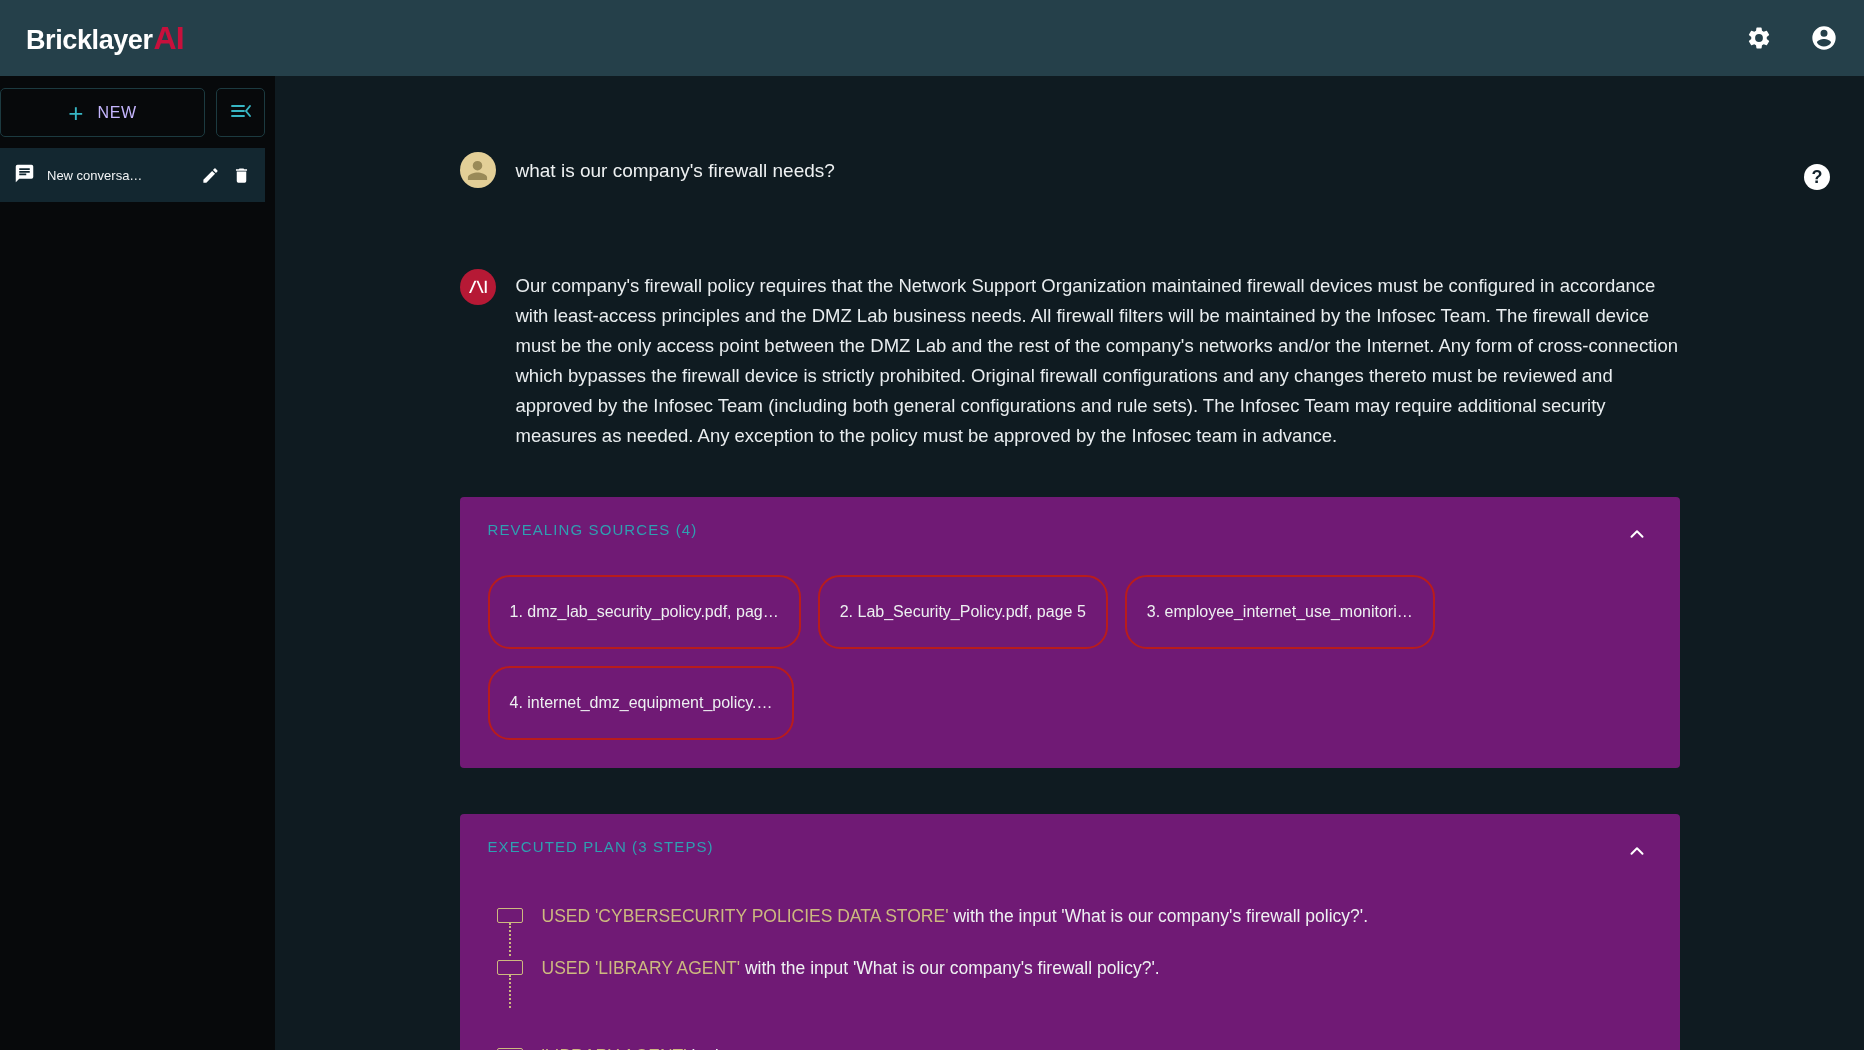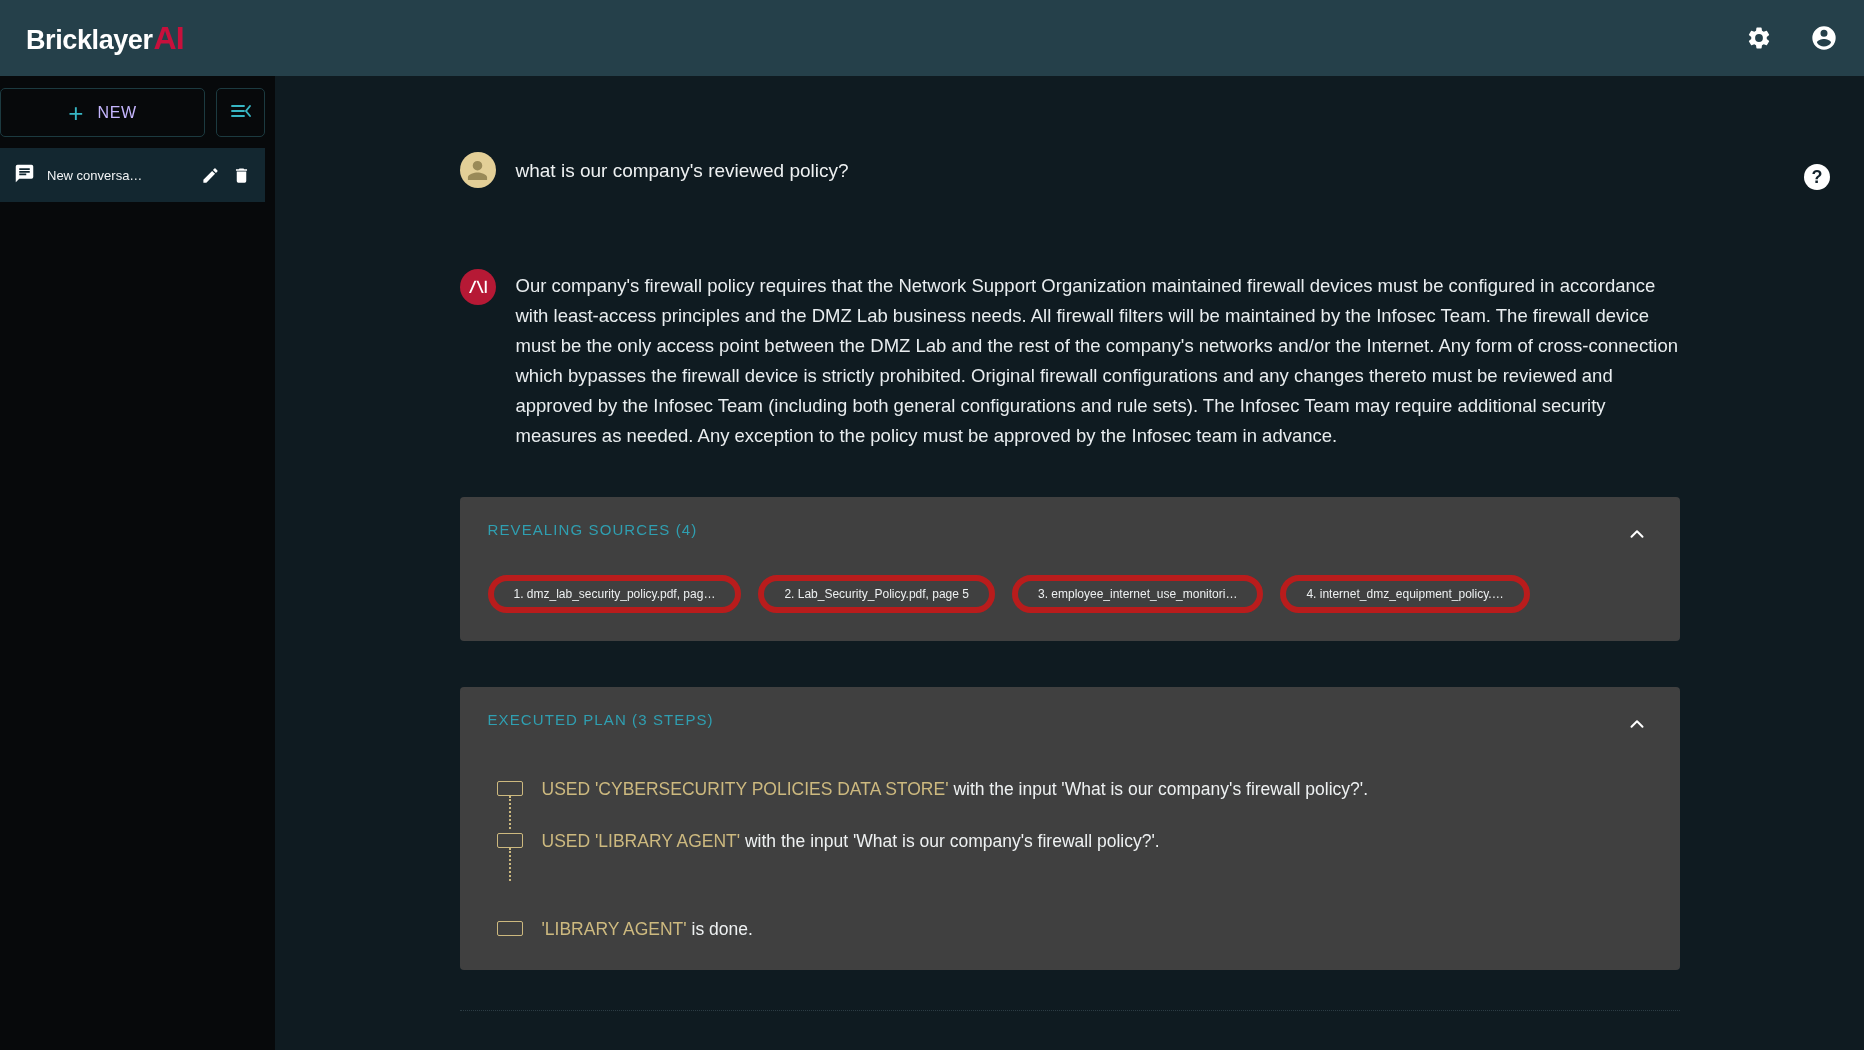--- a/index.html
+++ b/index.html
@@ -102,39 +102,39 @@
   .msg-user-text {
     color: #eef1f2; font-size: 19px; line-height: 1.45; padding-top: 5px;
   }
   .msg-bot-text {
     color: #e9edef; font-size: 18.5px; line-height: 1.62;
     padding-top: 2px; max-width: 1165px;
   }
 
   
   .panel {
-    background: #404040;
+    background: #701a75;
     border-radius: 4px;
     margin-top: 46px;
     padding: 24px 28px 28px 28px;
     position: relative;
   }
   .panel-head {
     display: flex; align-items: flex-start; justify-content: space-between;
   }
   .panel-title {
     color: #2f9fb1; font-size: 15px; letter-spacing: 1.1px; font-weight: 500;
   }
   .chev { cursor: pointer; padding: 2px 4px; }
 
   .chips { display: flex; flex-wrap: wrap; gap: 17px; margin-top: 24px; }
   .chip {
-    border: 6px solid #b91c1c; border-radius: 22px;
-    padding: 6px 20px;
-    color: #edf0f1; font-size: 12px; white-space: nowrap;
+    border: 2px solid #b91c1c; border-radius: 22px;
+    padding: 26px 20px;
+    color: #edf0f1; font-size: 16px; white-space: nowrap;
     cursor: pointer; background: transparent;
   }
 
   
   .plan { margin-top: 36px; position: relative; padding-left: 8px; }
   .plan-step {
     display: flex; align-items: flex-start; gap: 18px;
     position: relative; min-height: 52px;
   }
   .node-col {
@@ -240,21 +240,21 @@
 
     <div class="chat">
       <div class="center">
 
         <div class="msg-row user">
           <div class="avatar user">
             <svg width="23" height="23" viewBox="0 0 24 24" fill="#9a8a58">
                 <path d="M12 12a5 5 0 1 0 0-10 5 5 0 0 0 0 10zm0 2c-3.3 0-10 1.7-10 5v3h20v-3c0-3.3-6.7-5-10-5z"></path>
               </svg>
           </div>
-          <div class="msg-user-text">what is our company's reviewed policy?</div>
+          <div class="msg-user-text">what is our company's firewall needs?</div>
         </div>
 
         <div class="msg-row assistant">
           <div class="avatar bot">
             <svg width="22" height="22" viewBox="0 0 24 24" fill="#ffffff">
               <path d="M2.2 18.5 8.1 5.2h2.2L4.4 18.5H2.2z"></path>
               <path d="M10.3 5.2h2.1l5.9 13.3h-2.2L10.3 5.2z"></path>
               <rect x="19.4" y="5.2" width="2.1" height="13.3"></rect>
             </svg>
           </div>

